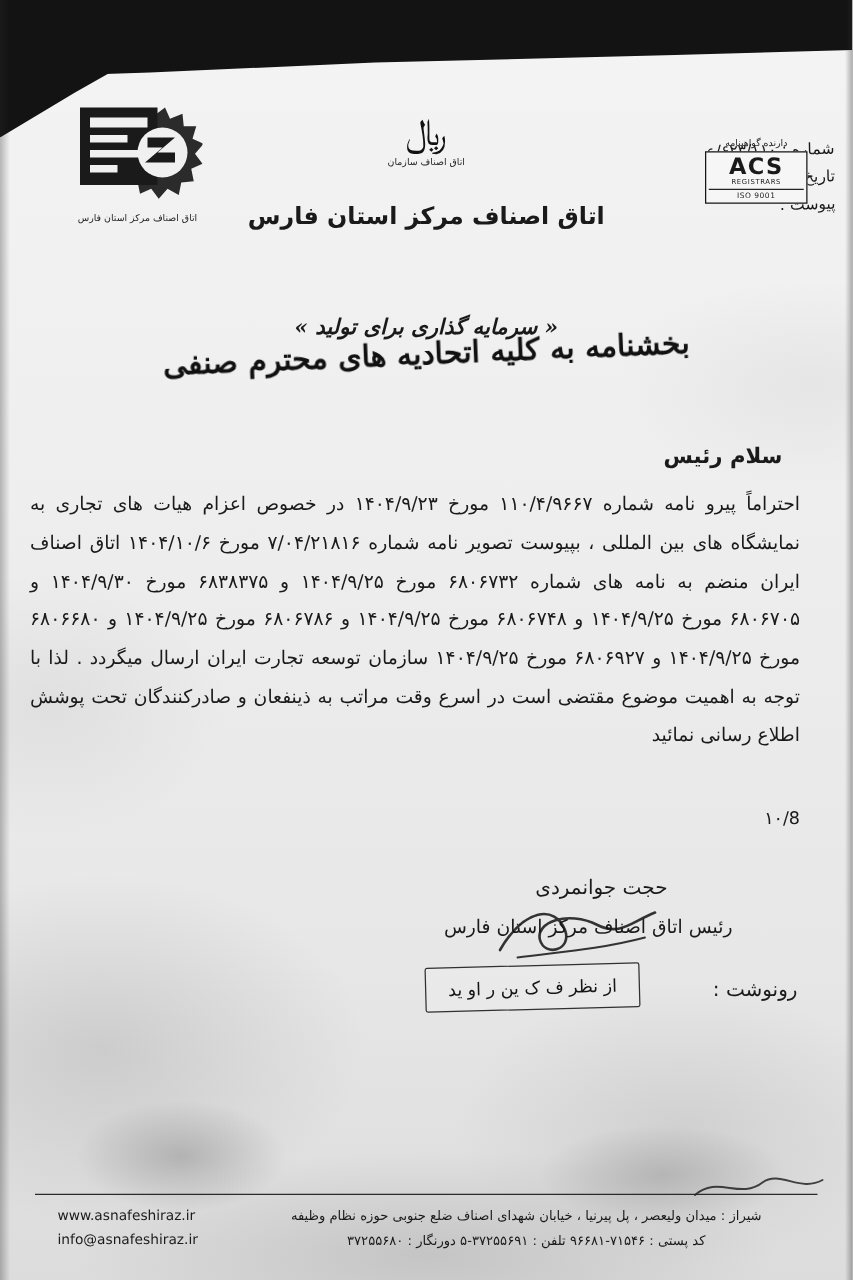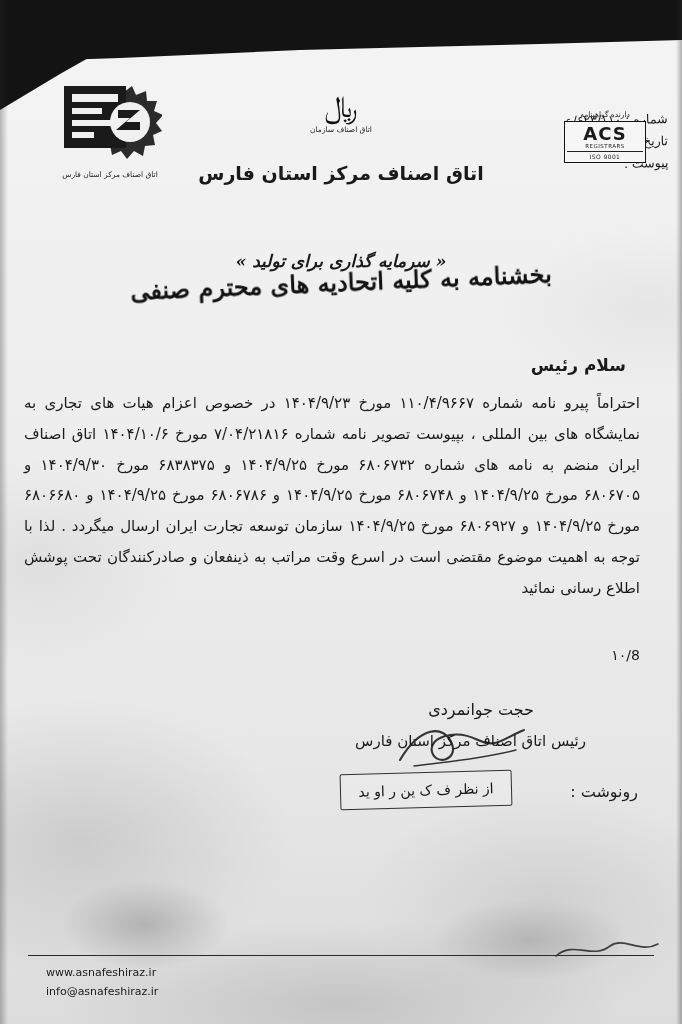--- a/index.html
+++ b/index.html
@@ -417,14 +417,18 @@
   <svg class="footer-sign" viewBox="0 0 110 26">
     <path d="M4 20 C22 4, 40 24, 58 10 C72 0, 88 18, 106 8" fill="none" stroke="#1a1a1a" stroke-width="1.6" stroke-linecap="round"></path>
   </svg>
 
   <div class="footer-rule"></div>
   <div class="footer">
     <div class="footer-web">
       <div>www.asnafeshiraz.ir</div>
       <div>info@asnafeshiraz.ir</div>
     </div>
+    <div class="footer-addr">
+      <div>شیراز : میدان ولیعصر ، پل پیرنیا ، خیابان شهدای اصناف ضلع جنوبی حوزه نظام وظیفه</div>
+      <div>کد پستی : ۷۱۵۴۶-۹۶۶۸۱    تلفن : ۳۷۲۵۵۶۹۱-۵    دورنگار : ۳۷۲۵۵۶۸۰</div>
+    </div>
   </div>
 </div>
 
 </body></html>

